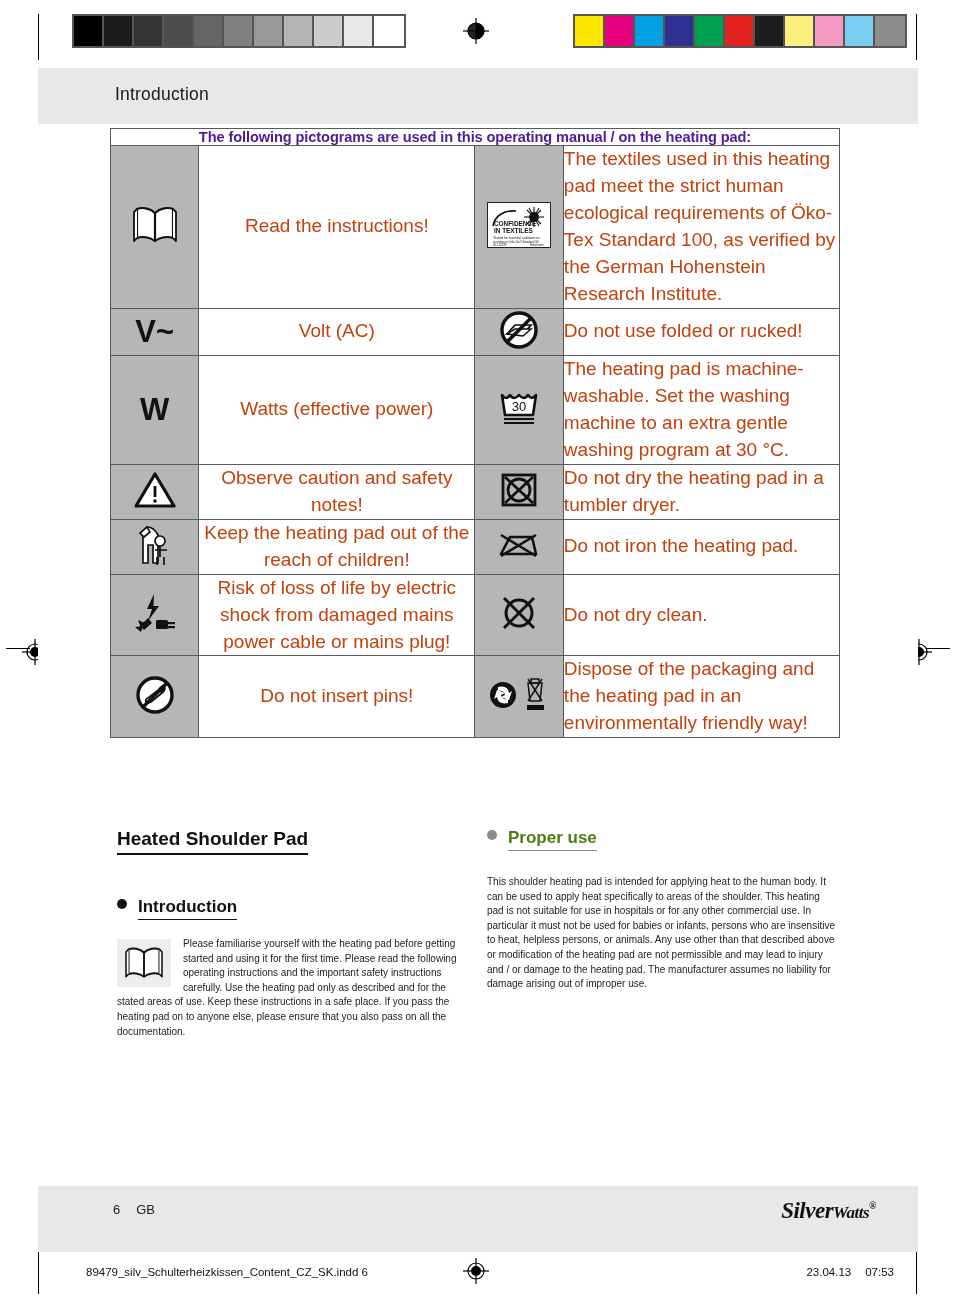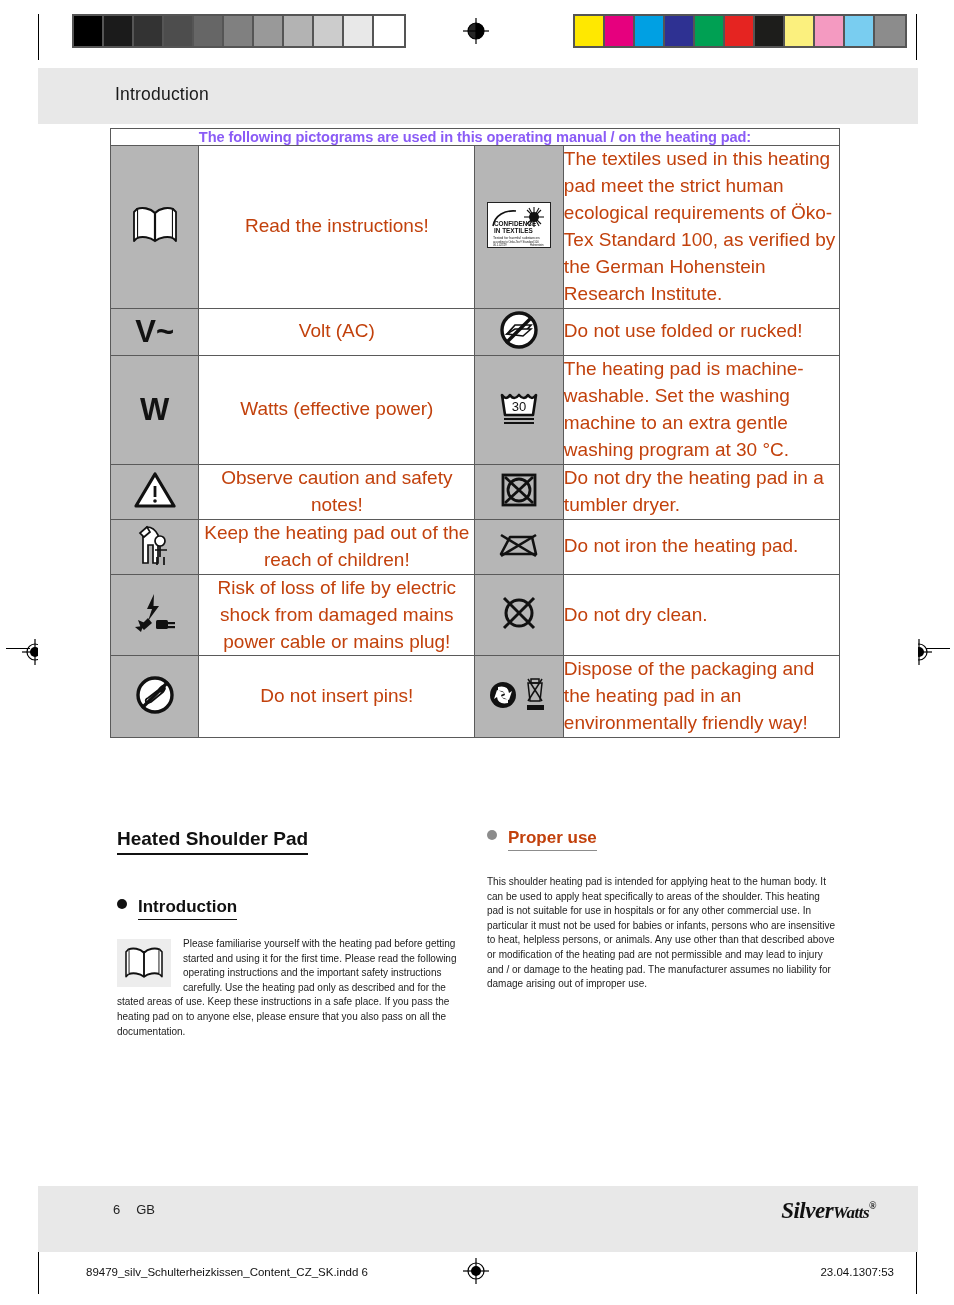--- a/index.html
+++ b/index.html
@@ -46,35 +46,35 @@
   }
   .logo .small{font-size:17px;}
   .logo .reg{font-size:10px;vertical-align:super;font-style:normal;}
 
   .print-meta{
     position:absolute;top:1266px;font-size:11.5px;color:#111;
     font-family:"Liberation Sans", sans-serif;
   }
   #print-file{left:76px;padding-left:10px;}
   #print-date{right:60px;}
-  #print-date span{}
+  #print-date span{margin-left:14px;}
 
   
   .picto-table{
     position:absolute;left:110px;top:128px;width:730px;
     border:1.5px solid #3a3a3a;border-collapse:collapse;
     background:#fff;box-sizing:border-box;
   }
   .picto-table td{
     border:1px solid #5a5a5a;
     vertical-align:middle;
     padding:0;
   }
   .hdr-cell{
-    font-weight:bold;font-size:14.6px;color:#8b5cf6;
+    font-weight:bold;font-size:14.6px;color:#4c1d95;
     text-align:center;padding:9px 4px 10px 4px;
     letter-spacing:-0.1px;
   }
   .icon-cell{
     background:#b6b6b6;width:88px;text-align:center;
     padding:8px 2px;
   }
   .text-cell{
     font-size:19px;color:#c2410c;line-height:1.42;
     padding:7px 10px 7px 12px;
@@ -95,21 +95,21 @@
   .col-right{position:absolute;left:487px;top:828px;width:350px;}
 
   h1.prod{
     margin:0;font-size:19px;font-weight:bold;color:#111;
     border-bottom:2px solid #111;display:inline-block;padding-bottom:3px;
   }
   h2.sect{
     margin:0;font-size:17px;font-weight:bold;color:#111;
     display:inline-block;border-bottom:1.6px solid #111;padding-bottom:2px;
   }
-  h2.sect.gray{color:#c2410c;border-bottom-color:#8c8c8c;}
+  h2.sect.gray{color:#4d7c0f;border-bottom-color:#8c8c8c;}
   .bullet{
     display:inline-block;width:10px;height:10px;border-radius:50%;
     background:#111;margin-right:11px;vertical-align:3px;
   }
   .bullet.gray{background:#8c8c8c;}
   .sect-row{margin-top:42px;white-space:nowrap;}
   .body-txt{
     font-size:10px;line-height:1.46;color:#1c1c1c;text-align:left;margin-top:17px;
   }
   .book-float{

